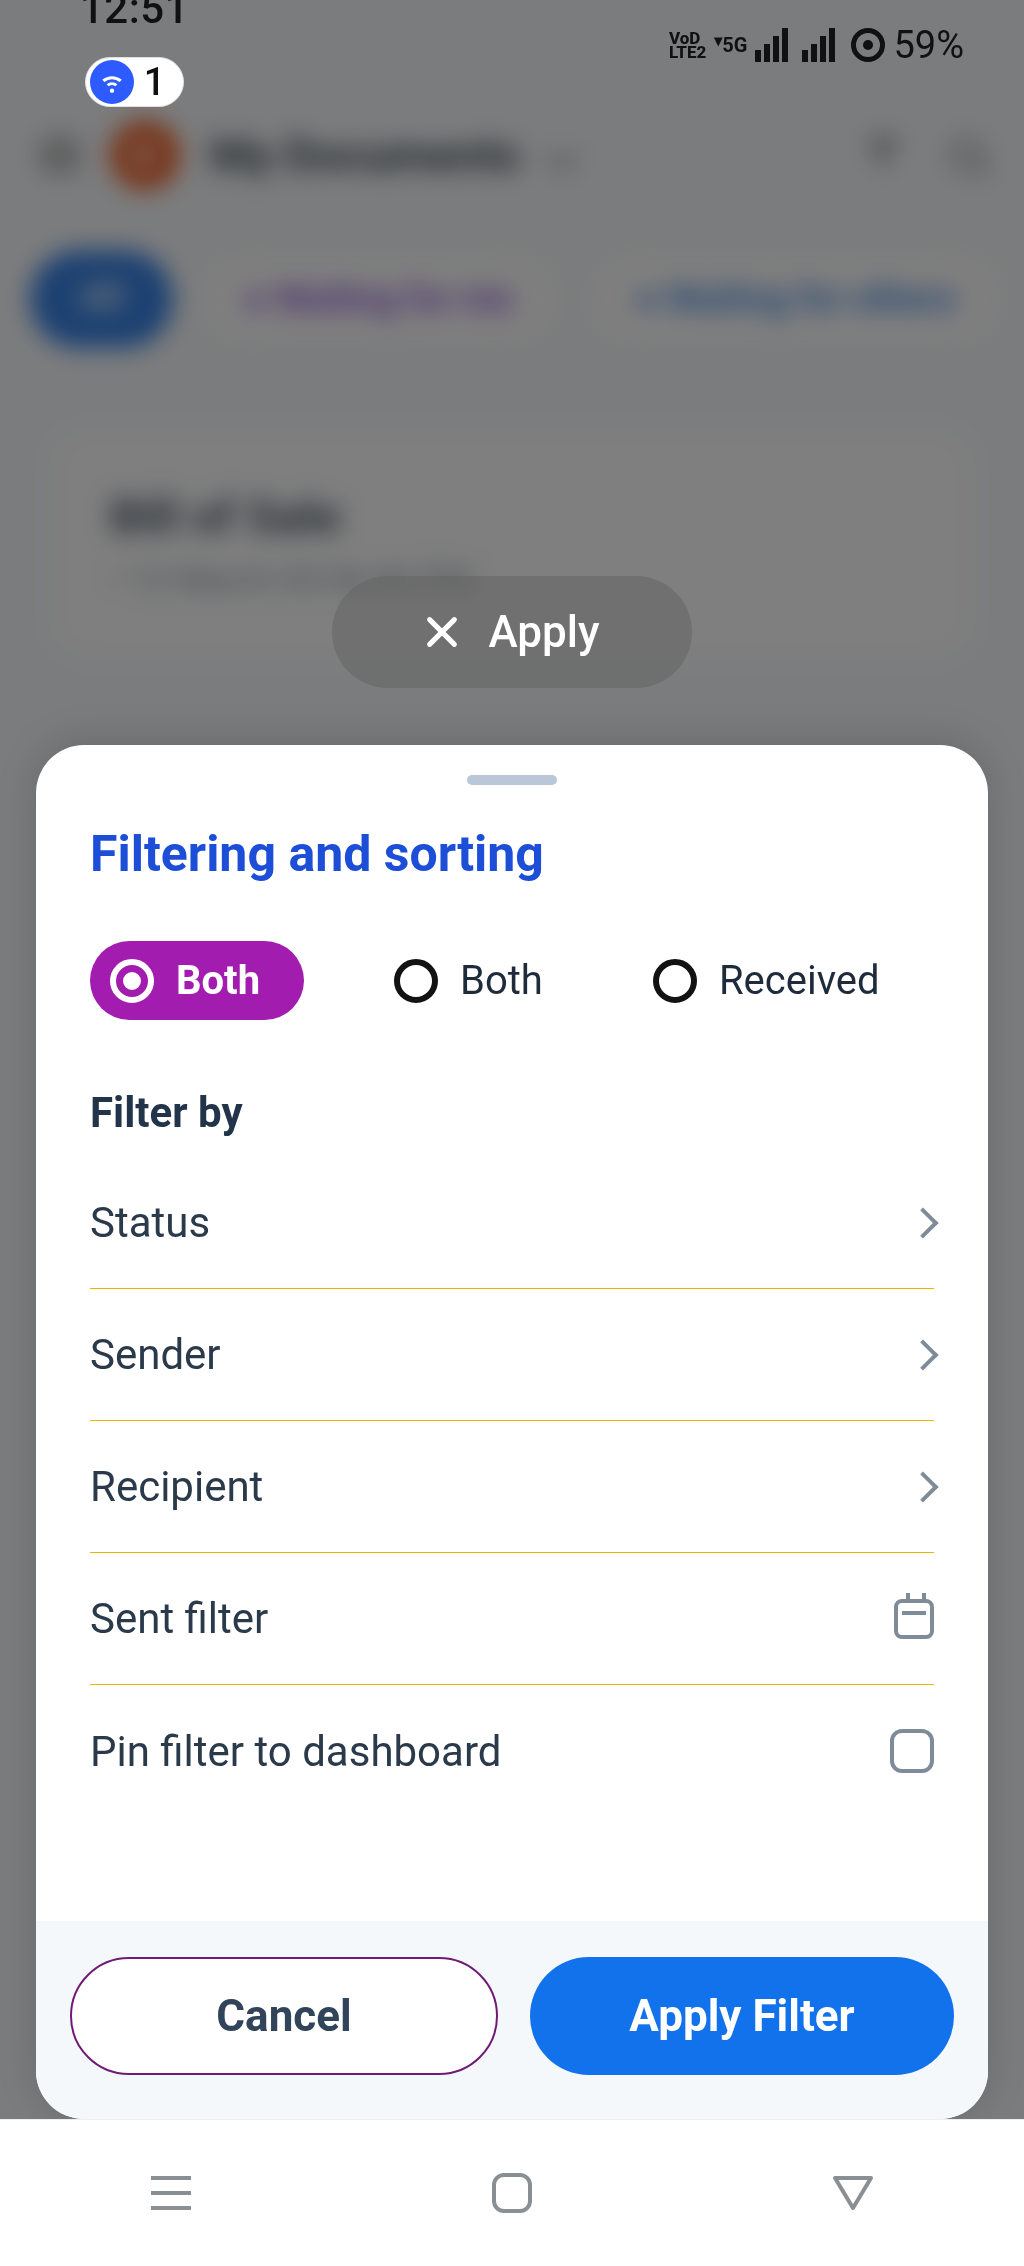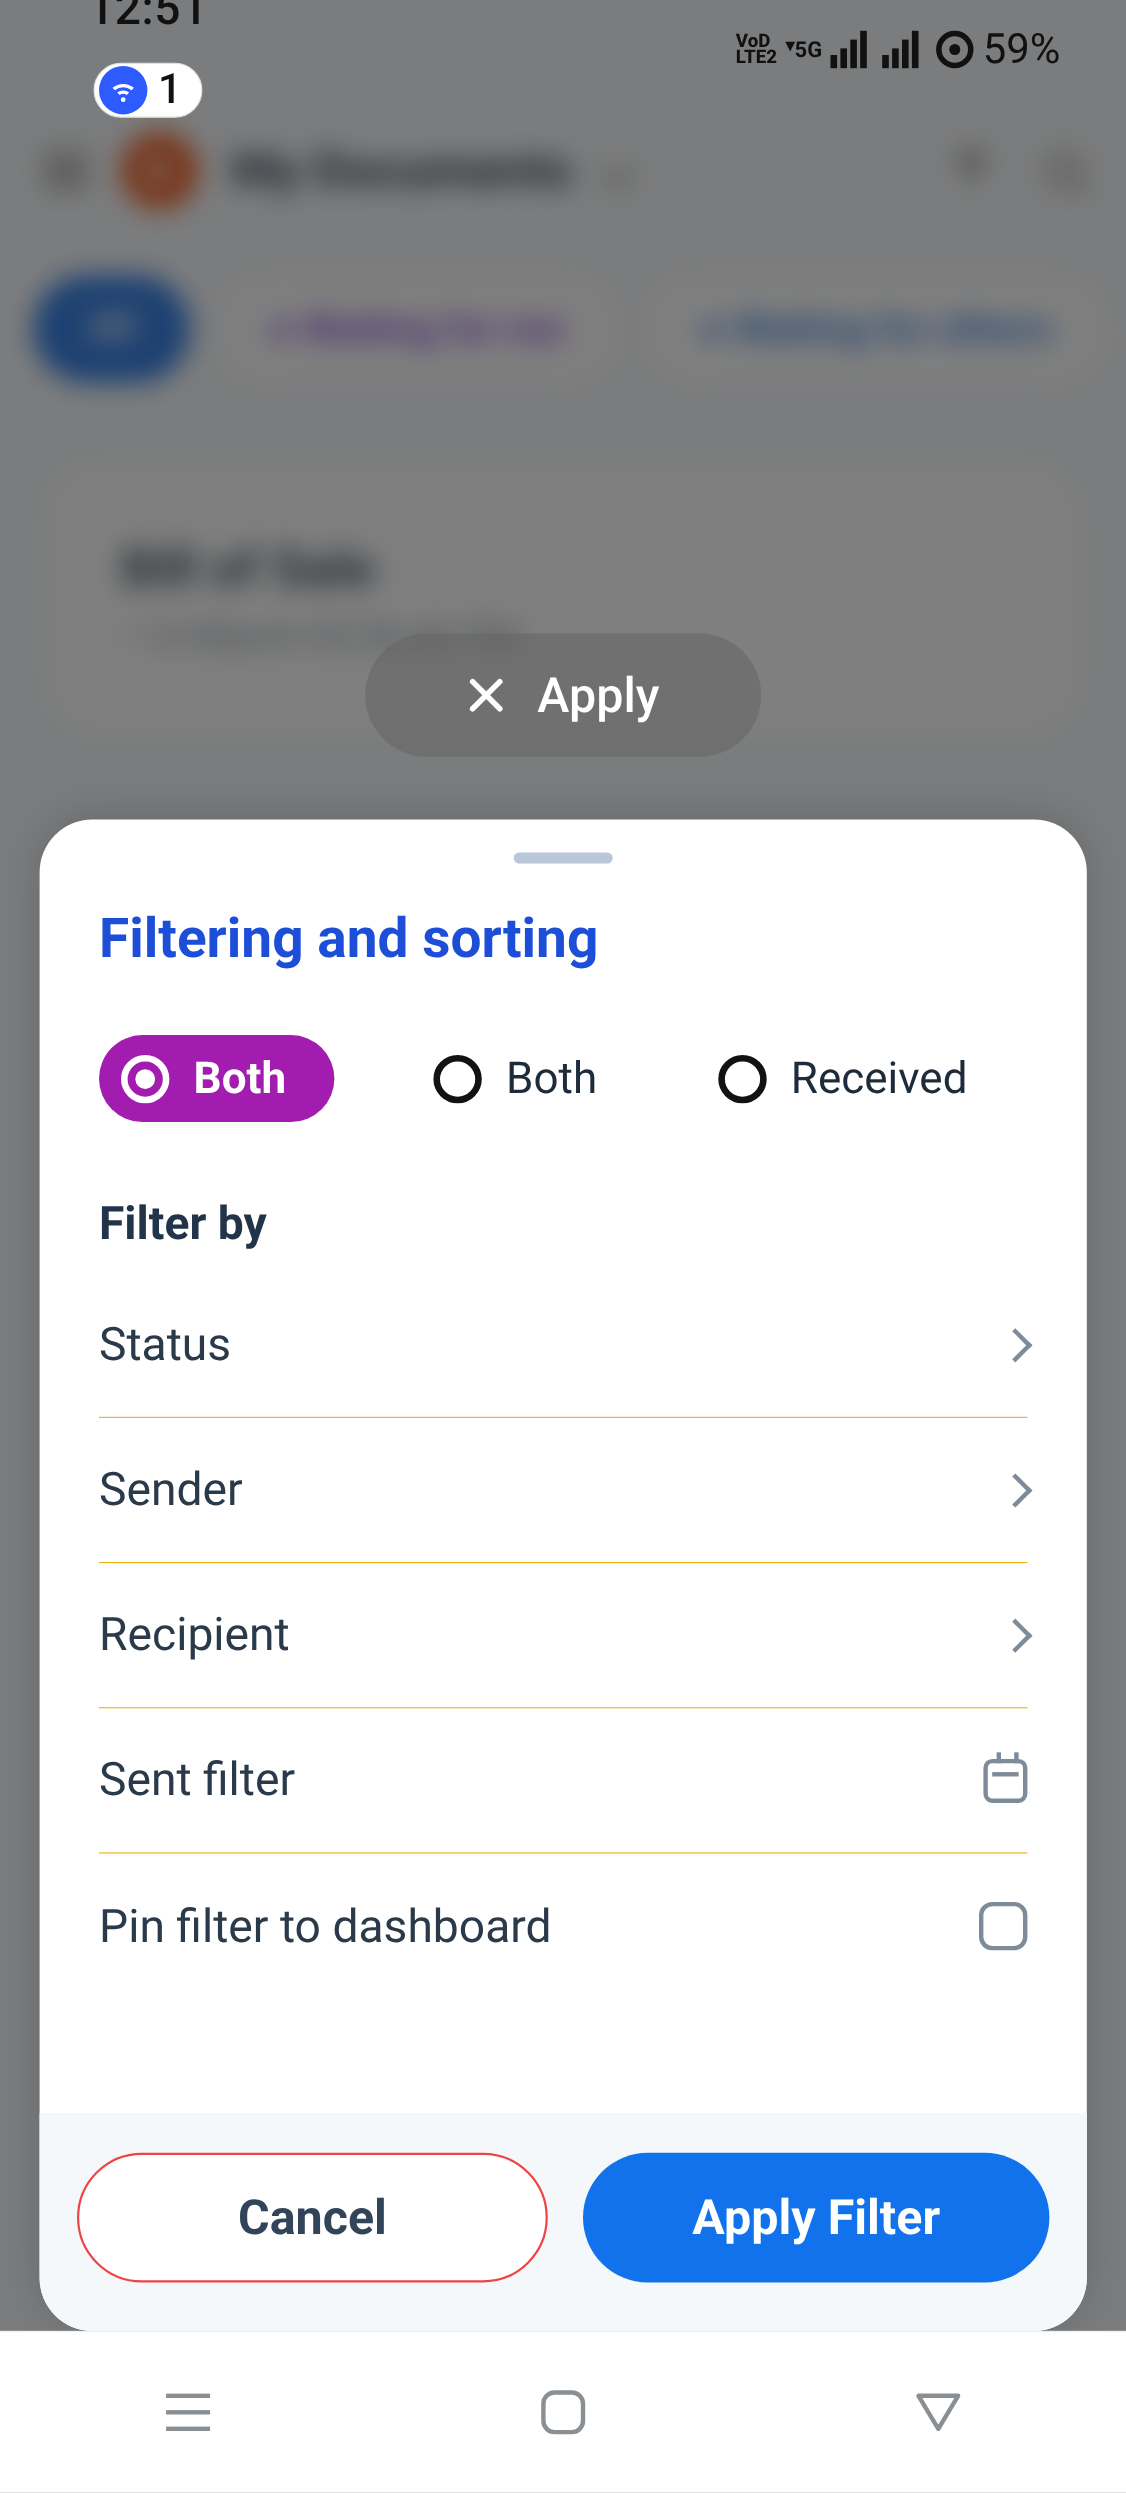--- a/index.html
+++ b/index.html
@@ -78,21 +78,21 @@
   .row:last-of-type{border-bottom:none;}
   .row .rlabel{font-size:42px;color:#2b3a4a;}
   .chev-right{width:22px;height:22px;border-right:4px solid #7e8b98;border-bottom:4px solid #7e8b98;transform:rotate(-45deg);}
   .cal-icon{width:40px;height:40px;border:4px solid #7e8b98;border-radius:8px;position:relative;}
   .cal-icon::before{content:"";position:absolute;left:4px;right:4px;top:8px;border-top:4px solid #7e8b98;}
   .cal-icon::after{content:"";position:absolute;left:8px;top:-10px;width:4px;height:10px;background:#7e8b98;box-shadow:16px 0 #7e8b98;}
   .checkbox{width:44px;height:44px;border:4px solid #7e8b98;border-radius:12px;}
 
   .sheet-footer{background:#f4f8fb;padding:36px 34px 44px;display:flex;gap:32px;border-radius:0 0 48px 48px;}
   .btn{flex:1;height:118px;border-radius:60px;display:flex;align-items:center;justify-content:center;font-size:44px;font-weight:700;cursor:pointer;}
-  .btn.outline{background:#fff;border:2px solid #ef4444;color:#31445a;}
+  .btn.outline{background:#fff;border:2px solid #701a75;color:#31445a;}
   .btn.primary{background:#1172eb;color:#fff;border:none;}
 
   
   .navbar{position:absolute;left:0;right:0;bottom:0;height:147px;background:#fff;z-index:4;display:flex;align-items:center;justify-content:space-around;border-top:1px solid #eee;}
   .nav-btn{width:50px;height:50px;display:flex;align-items:center;justify-content:center;}
   .nav-recent{width:40px;height:34px;border-top:4px solid #8a8f93;border-bottom:4px solid #8a8f93;position:relative;}
   .nav-recent::after{content:"";position:absolute;left:0;right:0;top:50%;border-top:4px solid #8a8f93;transform:translateY(-50%);}
   .nav-home{width:40px;height:40px;border:4px solid #8a8f93;border-radius:12px;}
   .nav-back-tri{width:44px;height:38px;position:relative;}
   .nav-back-tri svg{width:44px;height:38px;}

